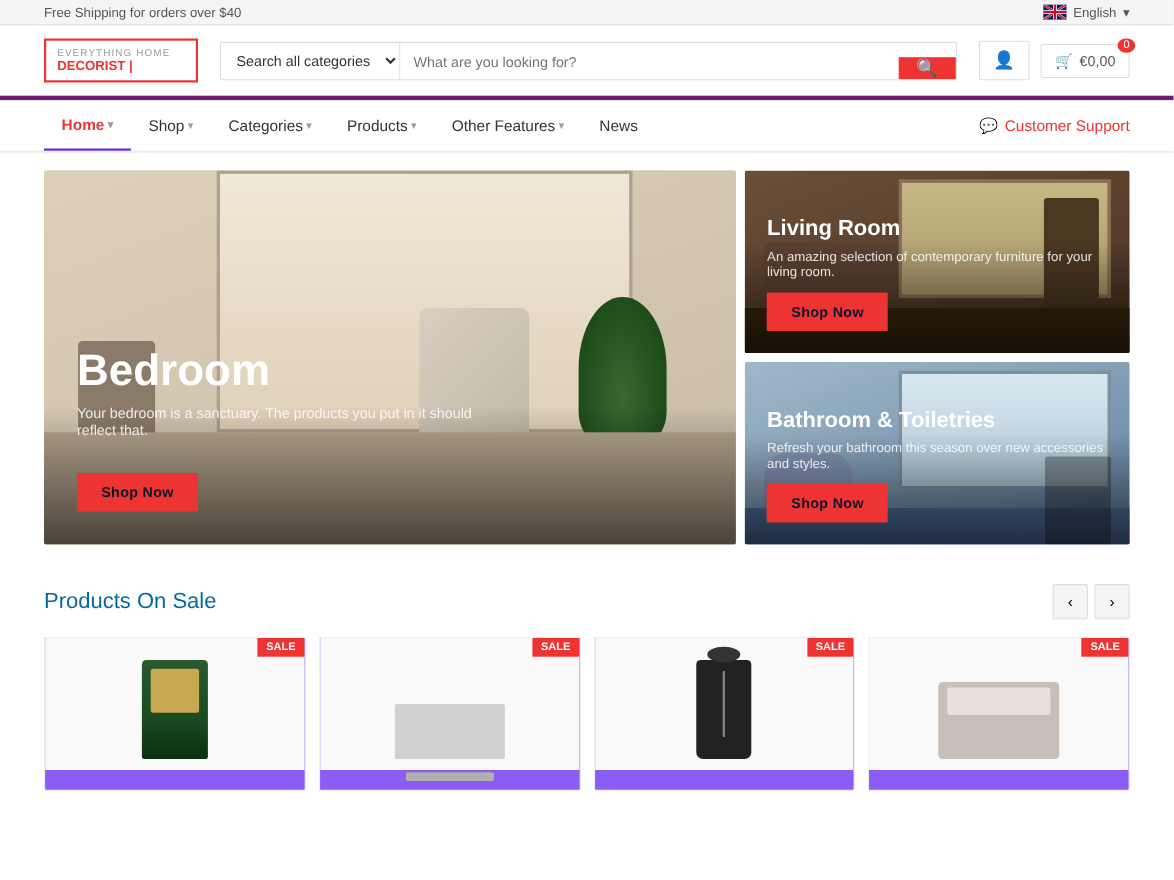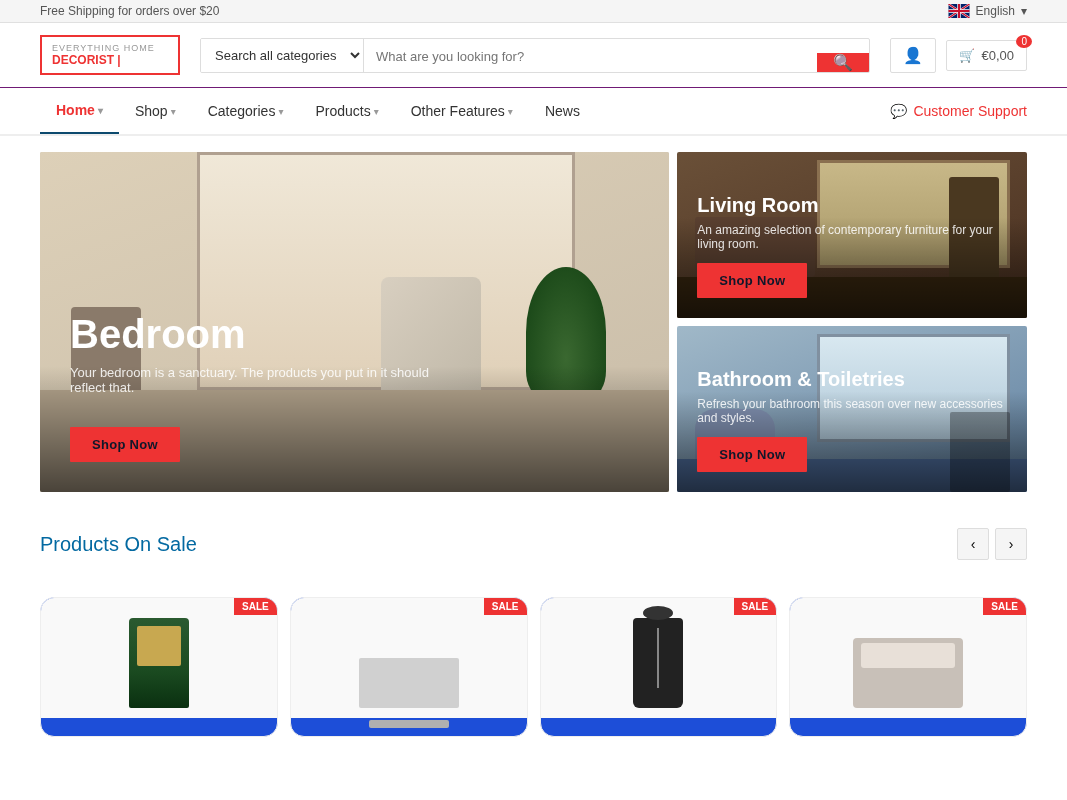--- a/index.html
+++ b/index.html
@@ -17,21 +17,21 @@
       color: #555;
     }
     .top-bar-right { display: flex; align-items: center; gap: 6px; }
 
     
     .header {
       display: flex;
       align-items: center;
       padding: 12px 40px;
       gap: 20px;
-      border-bottom: 1px solid #701a75;
+      border-bottom: 4px solid #701a75;
     }
     .logo {
       min-width: 140px;
       border: 2px solid #e33;
       padding: 6px 10px;
       cursor: pointer;
     }
     .logo-everything { font-size: 9px; color: #999; letter-spacing: 1px; }
     .logo-decorist { font-size: 12px; font-weight: bold; color: #222; letter-spacing: 0; }
     .logo-decorist span { color: #e33; }
@@ -104,21 +104,21 @@
       padding: 14px 16px;
       cursor: pointer;
       font-size: 14px;
       color: #333;
       display: flex;
       align-items: center;
       gap: 3px;
       position: relative;
       white-space: nowrap;
     }
-    .nav-item.active { color: #e33; border-bottom: 2px solid #0c4a6e; font-weight: 600; }
+    .nav-item.active { color: #e33; border-bottom: 2px solid #6d28d9; font-weight: 600; }
     .nav-item .chevron { font-size: 10px; color: #999; }
     .nav-customer { margin-left: auto; display: flex; align-items: center; gap: 6px; color: #e33; cursor: pointer; }
 
     
     .hero {
       display: flex;
       gap: 8px;
       padding: 16px 40px;
     }
     .hero-main {
@@ -213,26 +213,25 @@
       display: flex; align-items: center; justify-content: center;
     }
 
     .products-grid {
       display: grid;
       grid-template-columns: repeat(4, 1fr);
       gap: 12px;
     }
     .product-card {
       border: 1px solid #eee;
-      border-radius: 14px;
-      overflow: hidden;
-      position: relative;
-      background: #1d4ed8;
+      border-radius: 2px;
+      overflow: hidden;
+      position: relative;
+      background: #8b5cf6;
       min-height: 140px;
-      margin-top: 21px;
     }
     .sale-badge {
       position: absolute;
       top: 0; right: 0;
       background: #e33;
       color: white;
       font-size: 10px;
       font-weight: bold;
       padding: 3px 8px;
       z-index: 2;
@@ -343,21 +342,21 @@
       top: 5%; right: 5%;
       width: 55%; height: 65%;
       background: linear-gradient(180deg, #d8e8f0 0%, #b0c8d8 100%);
       border: 3px solid #8090a0;
     }
   </style>
 </head>
 <body>
 
 <div class="top-bar">
-  <span>Free Shipping for orders over $20</span>
+  <span>Free Shipping for orders over $40</span>
   <div class="top-bar-right">
     <svg width="22" height="14" viewBox="0 0 60 40">
       <rect width="60" height="40" fill="#012169"></rect>
       <path d="M0,0 L60,40 M60,0 L0,40" stroke="white" stroke-width="6"></path>
       <path d="M0,0 L60,40 M60,0 L0,40" stroke="#C8102E" stroke-width="4"></path>
       <path d="M30,0 V40 M0,20 H60" stroke="white" stroke-width="10"></path>
       <path d="M30,0 V40 M0,20 H60" stroke="#C8102E" stroke-width="6"></path>
     </svg>
     <span>English</span>
     <span>▾</span>

